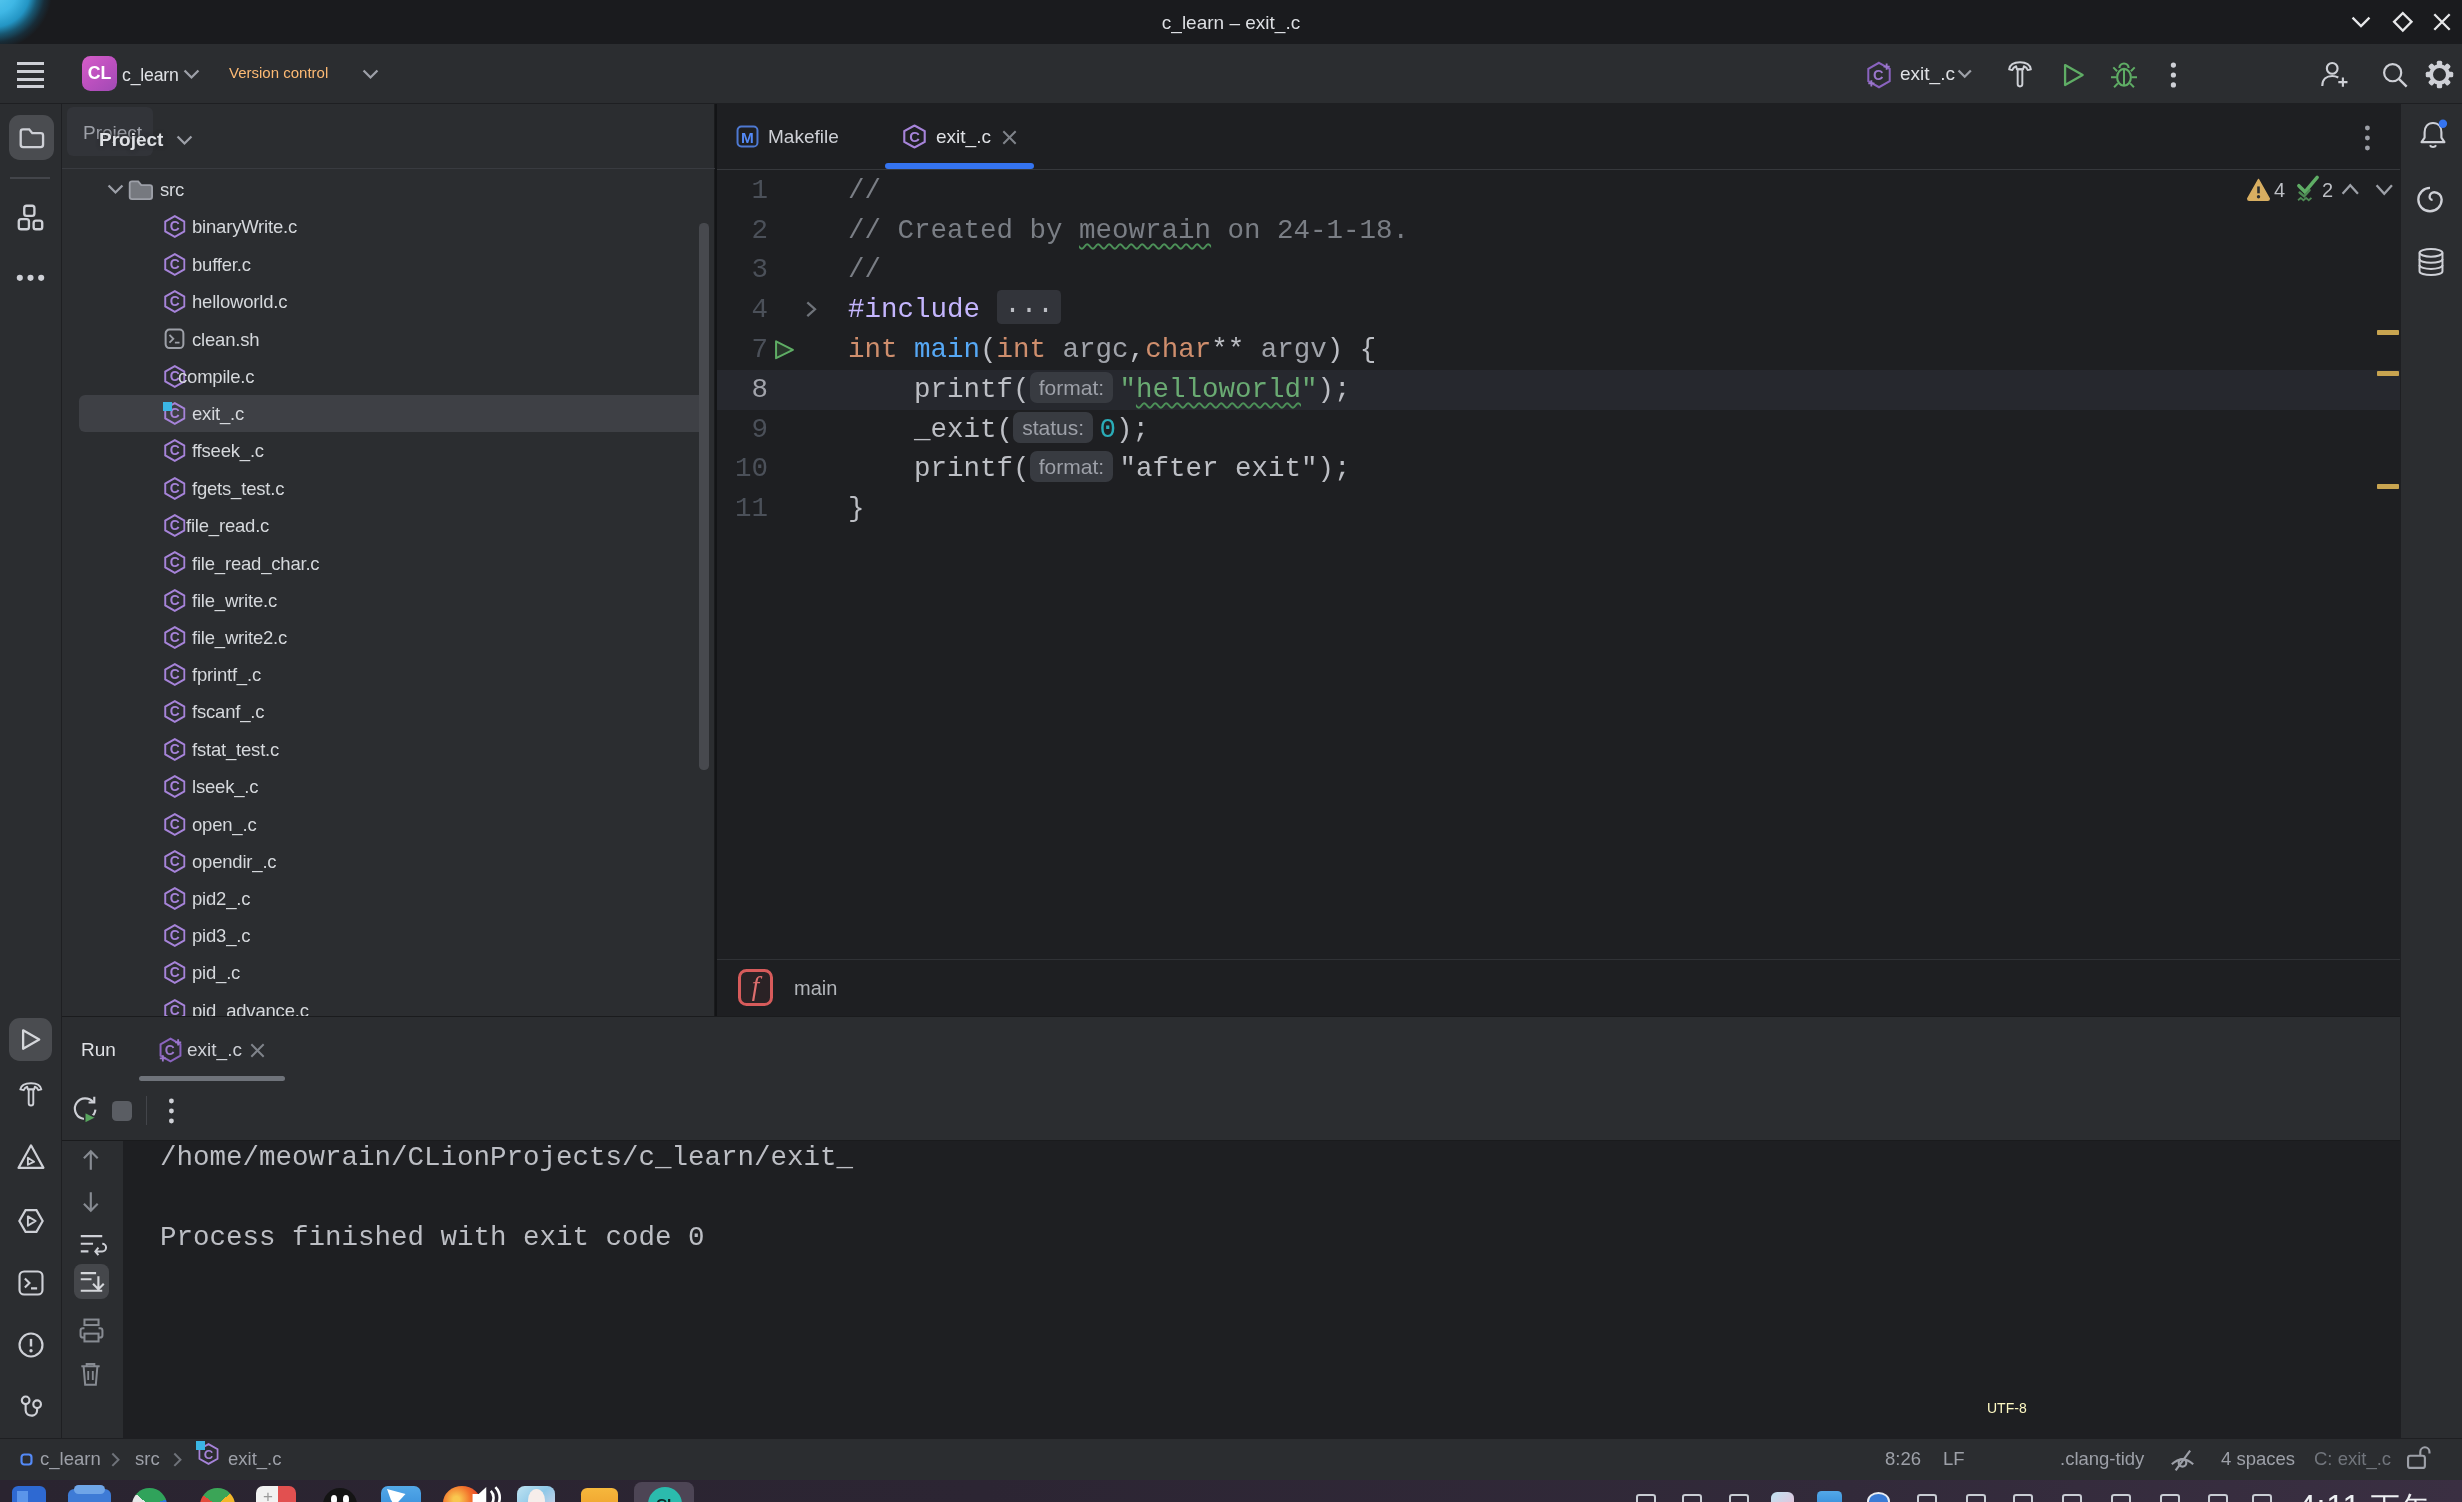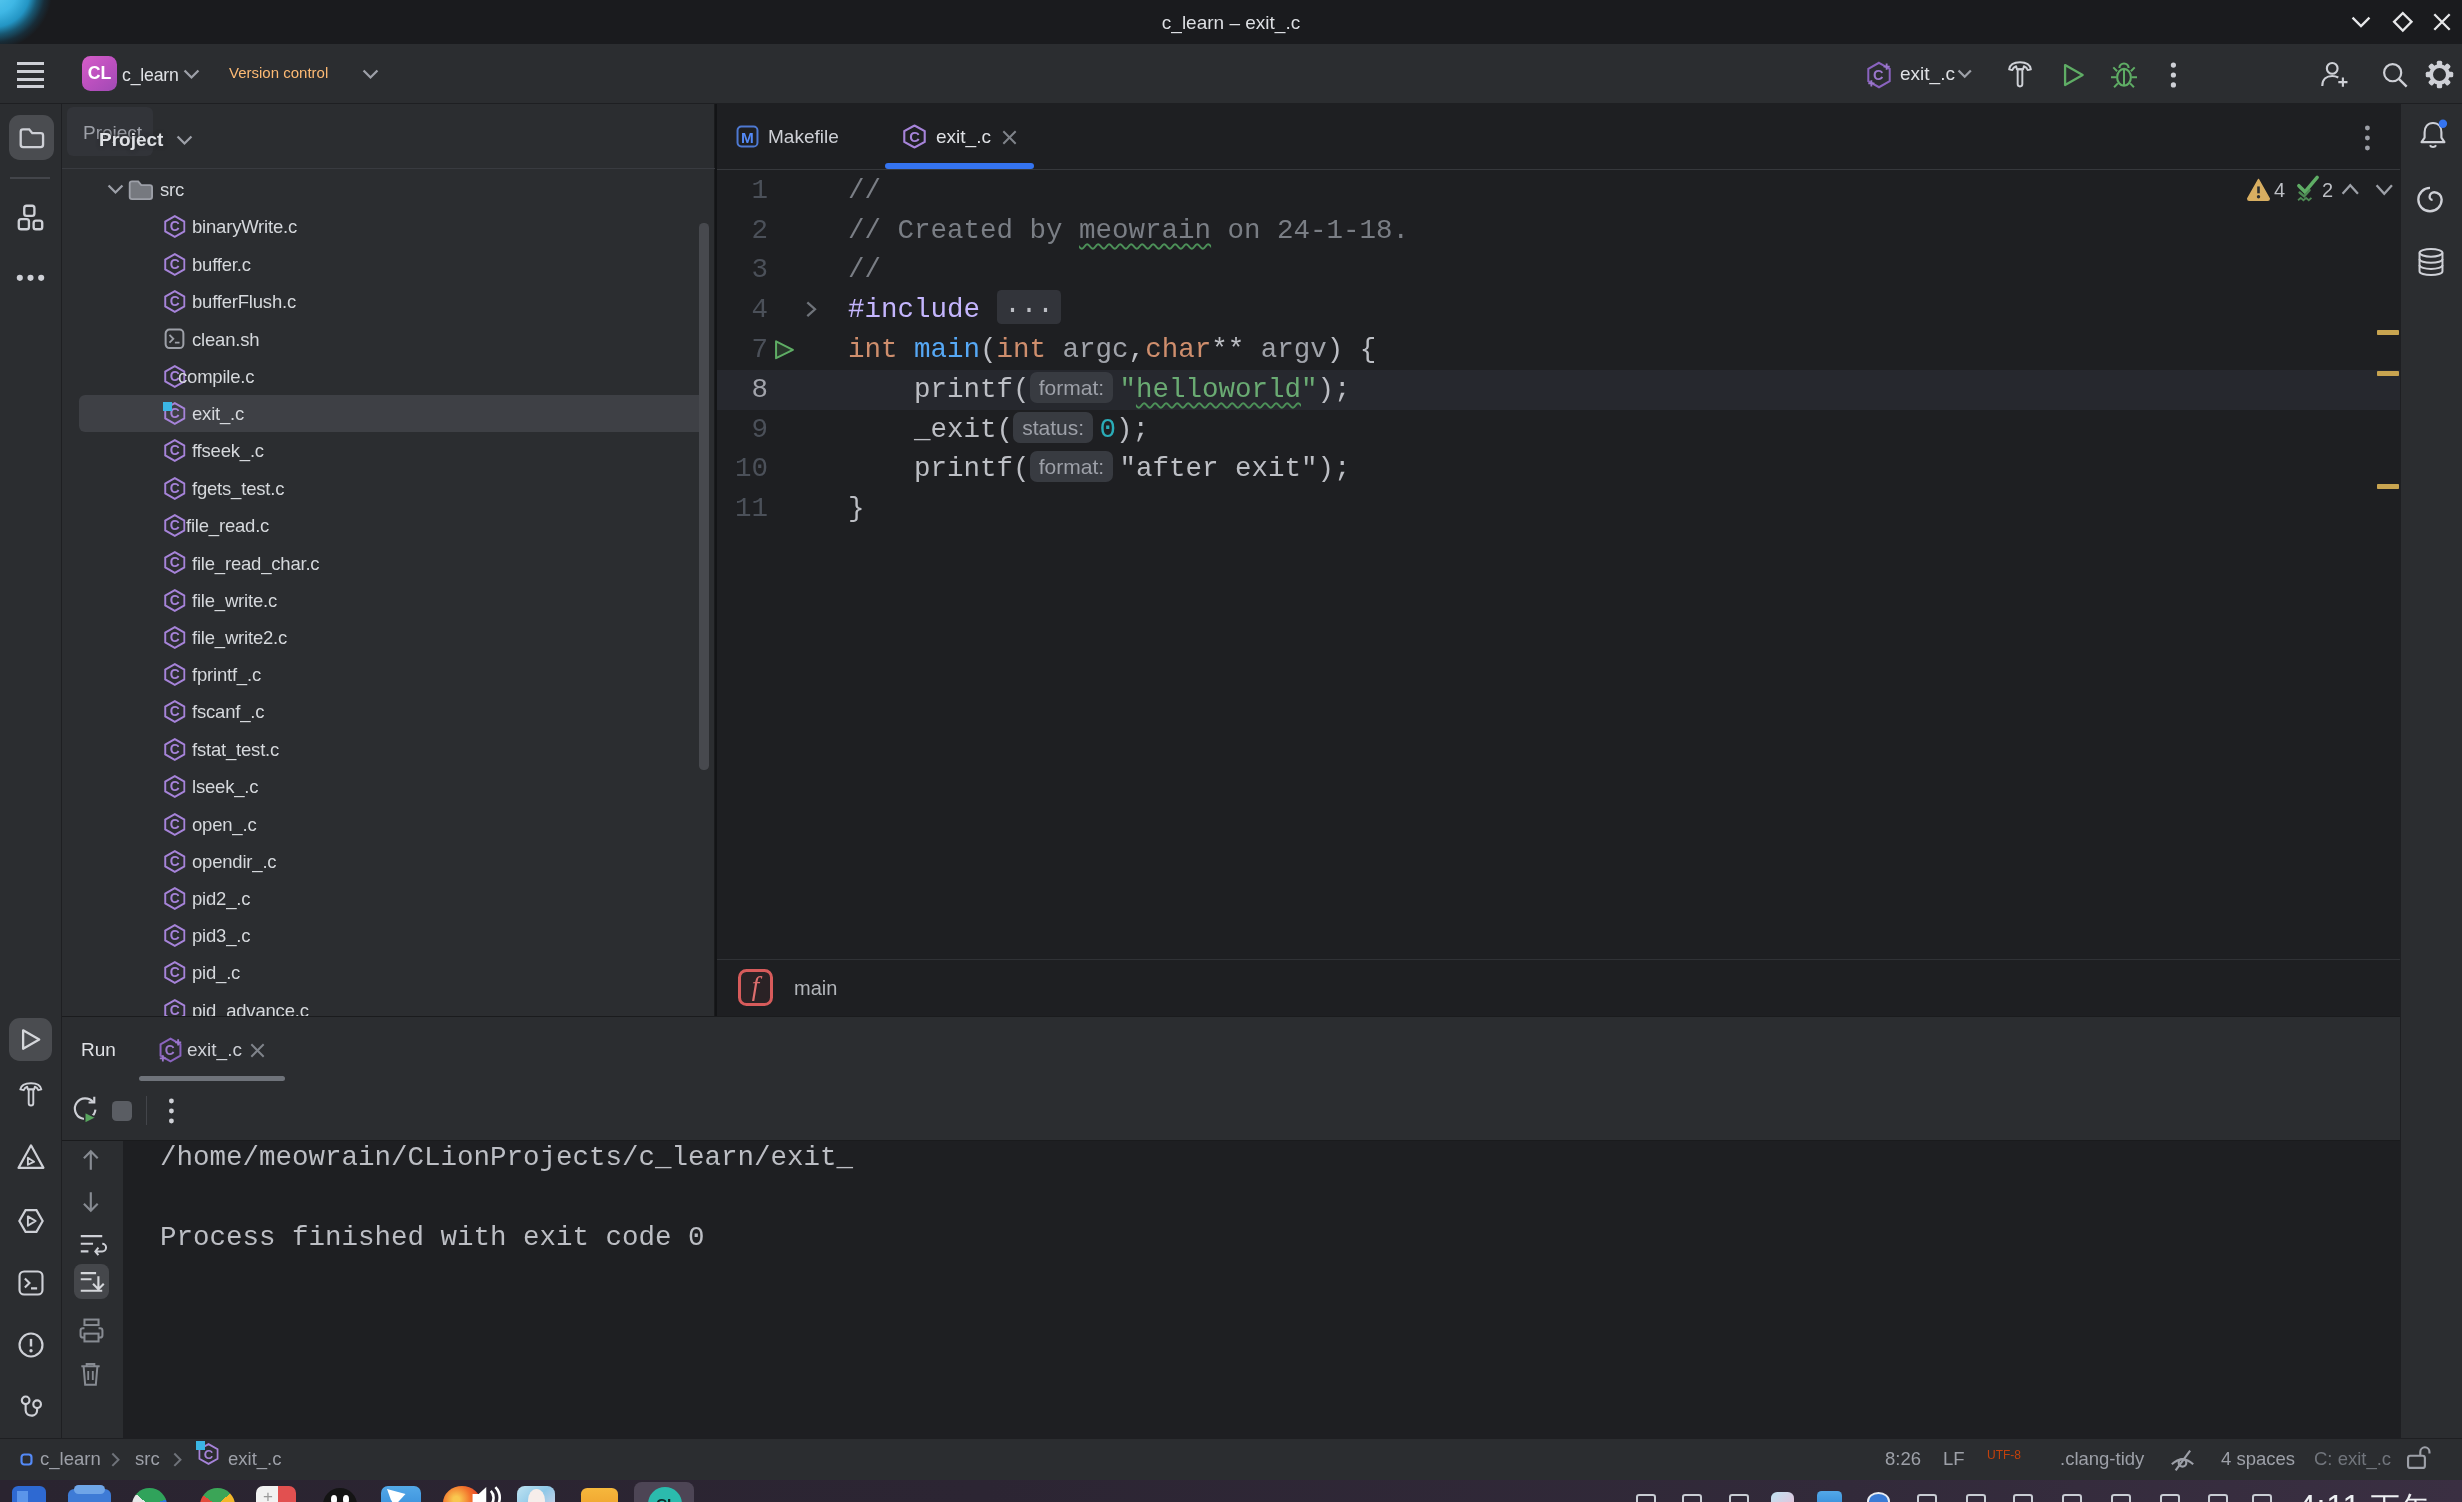--- a/index.html
+++ b/index.html
@@ -164,21 +164,21 @@
       <use href="#hexc"></use>
     </svg>
     <div class="row" style="left:130px;top:39px">binaryWrite.c</div>
     <svg class="a" style="left:102px;top:84px" width="21.6" height="23" viewBox="0 0 28 30">
       <use href="#hexc"></use>
     </svg>
     <div class="row" style="left:130px;top:77px">buffer.c</div>
     <svg class="a" style="left:102px;top:121px" width="21.6" height="23" viewBox="0 0 28 30">
       <use href="#hexc"></use>
     </svg>
-    <div class="row" style="left:130px;top:114px">bufferFlush.c</div>
+    <div class="row" style="left:130px;top:114px">helloworld.c</div>
     <svg class="a" style="left:102px;top:159px" width="21" height="21.6" viewBox="0 0 27 28">
       <rect x="2" y="2" width="23" height="24" rx="5" fill="none" stroke="#9DA0A8" stroke-width="2.6"></rect>
       <path d="M7 9 l5 5 -5 5 M14 19 h6" stroke="#9DA0A8" stroke-width="2.4" fill="none"></path>
     </svg>
     <div class="row" style="left:130px;top:152px">clean.sh</div>
     <svg class="a" style="left:102px;top:196px" width="21.6" height="23" viewBox="0 0 28 30">
       <use href="#hexc"></use>
     </svg>
     <div class="row" style="left:116px;top:189px">compile.c</div>
     <svg class="a" style="left:102px;top:233px" width="21.6" height="23" viewBox="0 0 28 30">
@@ -408,21 +408,21 @@
     <polyline points="3,2 11,10 3,18" fill="none" stroke="#6F737A" stroke-width="2.6"></polyline>
   </svg>
 <svg class="a" style="left:198px;top:1443px" width="21" height="22" viewBox="0 0 27 29">
     <use href="#hexc"></use>
   </svg>
 <div class="a" style="left:196px;top:1441px;width:8.5px;height:8.5px;background:#3BB6E4"></div>
 <div class="a" style="left:228px;top:1448px;font-size:18.5px;color:#9DA0A8">exit_.c</div>
 
 <div class="a" style="left:1885px;top:1448px;font-size:18.5px;color:#9DA0A8">8:26</div>
 <div class="a" style="left:1943px;top:1448px;font-size:18.5px;color:#9DA0A8">LF</div>
-<div class="a" style="left:1987px;top:1448px;font-size:12px;color:#c2410c">UTF-8</div>
+<div class="a" style="left:1987px;top:1400px;font-size:14px;color:#fef9c3">UTF-8</div>
 <div class="a" style="left:2060px;top:1448px;font-size:18.5px;color:#9DA0A8">.clang-tidy</div>
 <svg class="a" style="left:2168px;top:1446px" width="29" height="29" viewBox="0 0 38 38">
  <path d="M5 24 q14 -13 28 0" fill="none" stroke="#9DA0A8" stroke-width="2.8"></path>
  <circle cx="19" cy="22" r="5" fill="none" stroke="#9DA0A8" stroke-width="2.8"></circle>
  <path d="M29 6 L10 32" stroke="#9DA0A8" stroke-width="2.8"></path>
 </svg>
 <div class="a" style="left:2221px;top:1448px;font-size:18.5px;color:#9DA0A8">4 spaces</div>
 <div class="a" style="left:2314px;top:1448px;font-size:18.5px;color:#71757C">C: exit_.c</div>
 <svg class="a" style="left:2405px;top:1444px" width="26" height="28" viewBox="0 0 34 36">
  <rect x="4" y="15" width="22" height="16" rx="3" fill="none" stroke="#9DA0A8" stroke-width="2.8"></rect>

